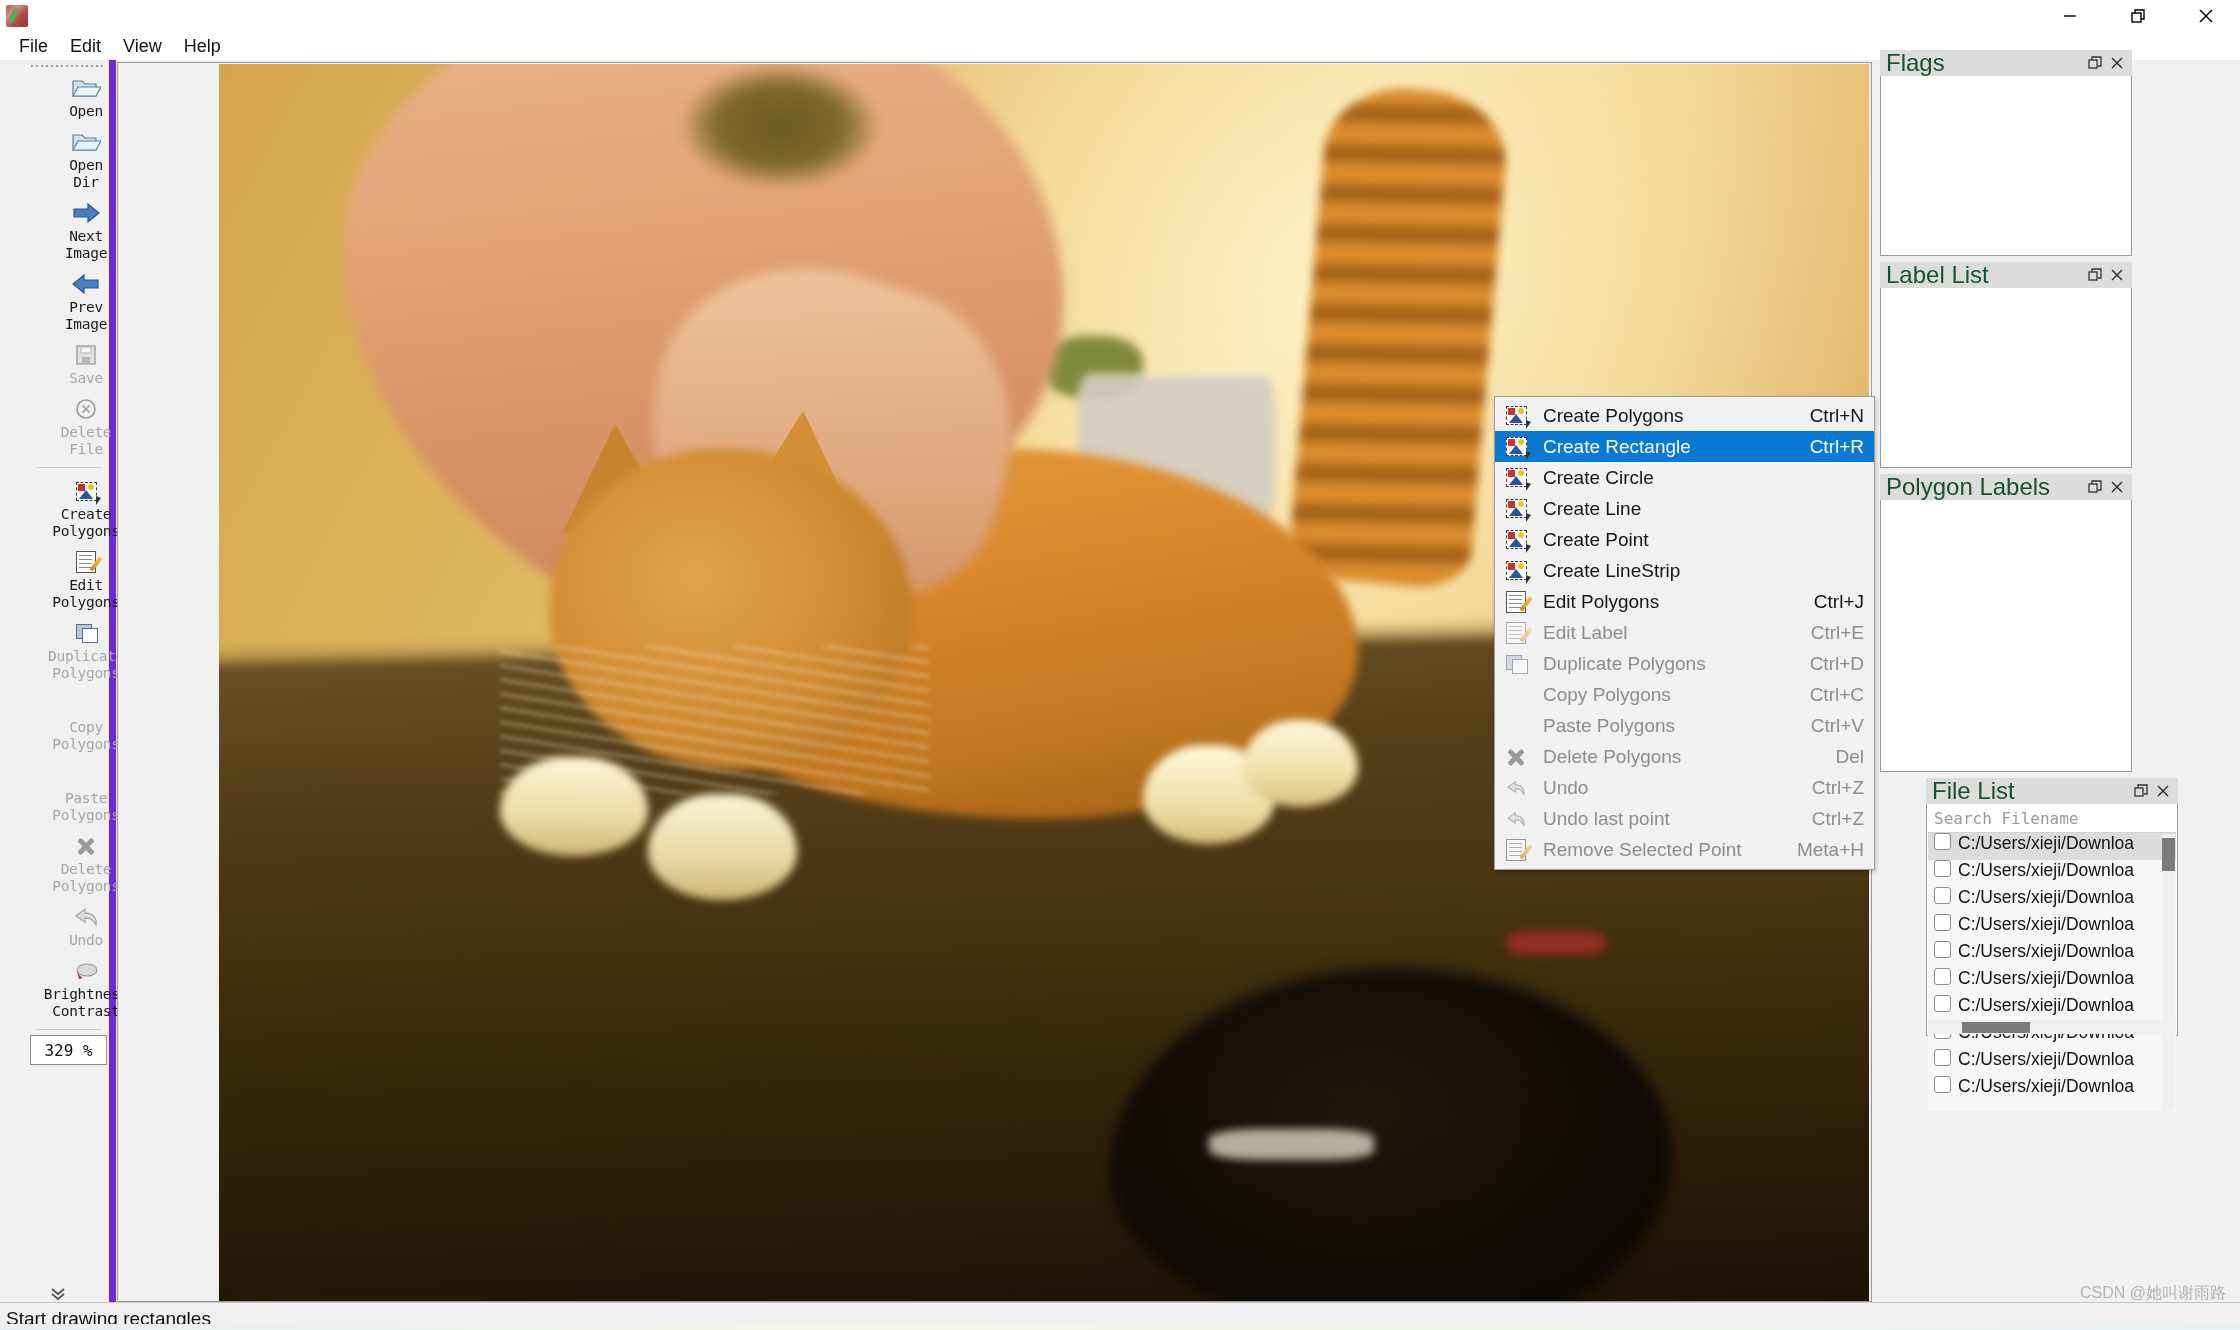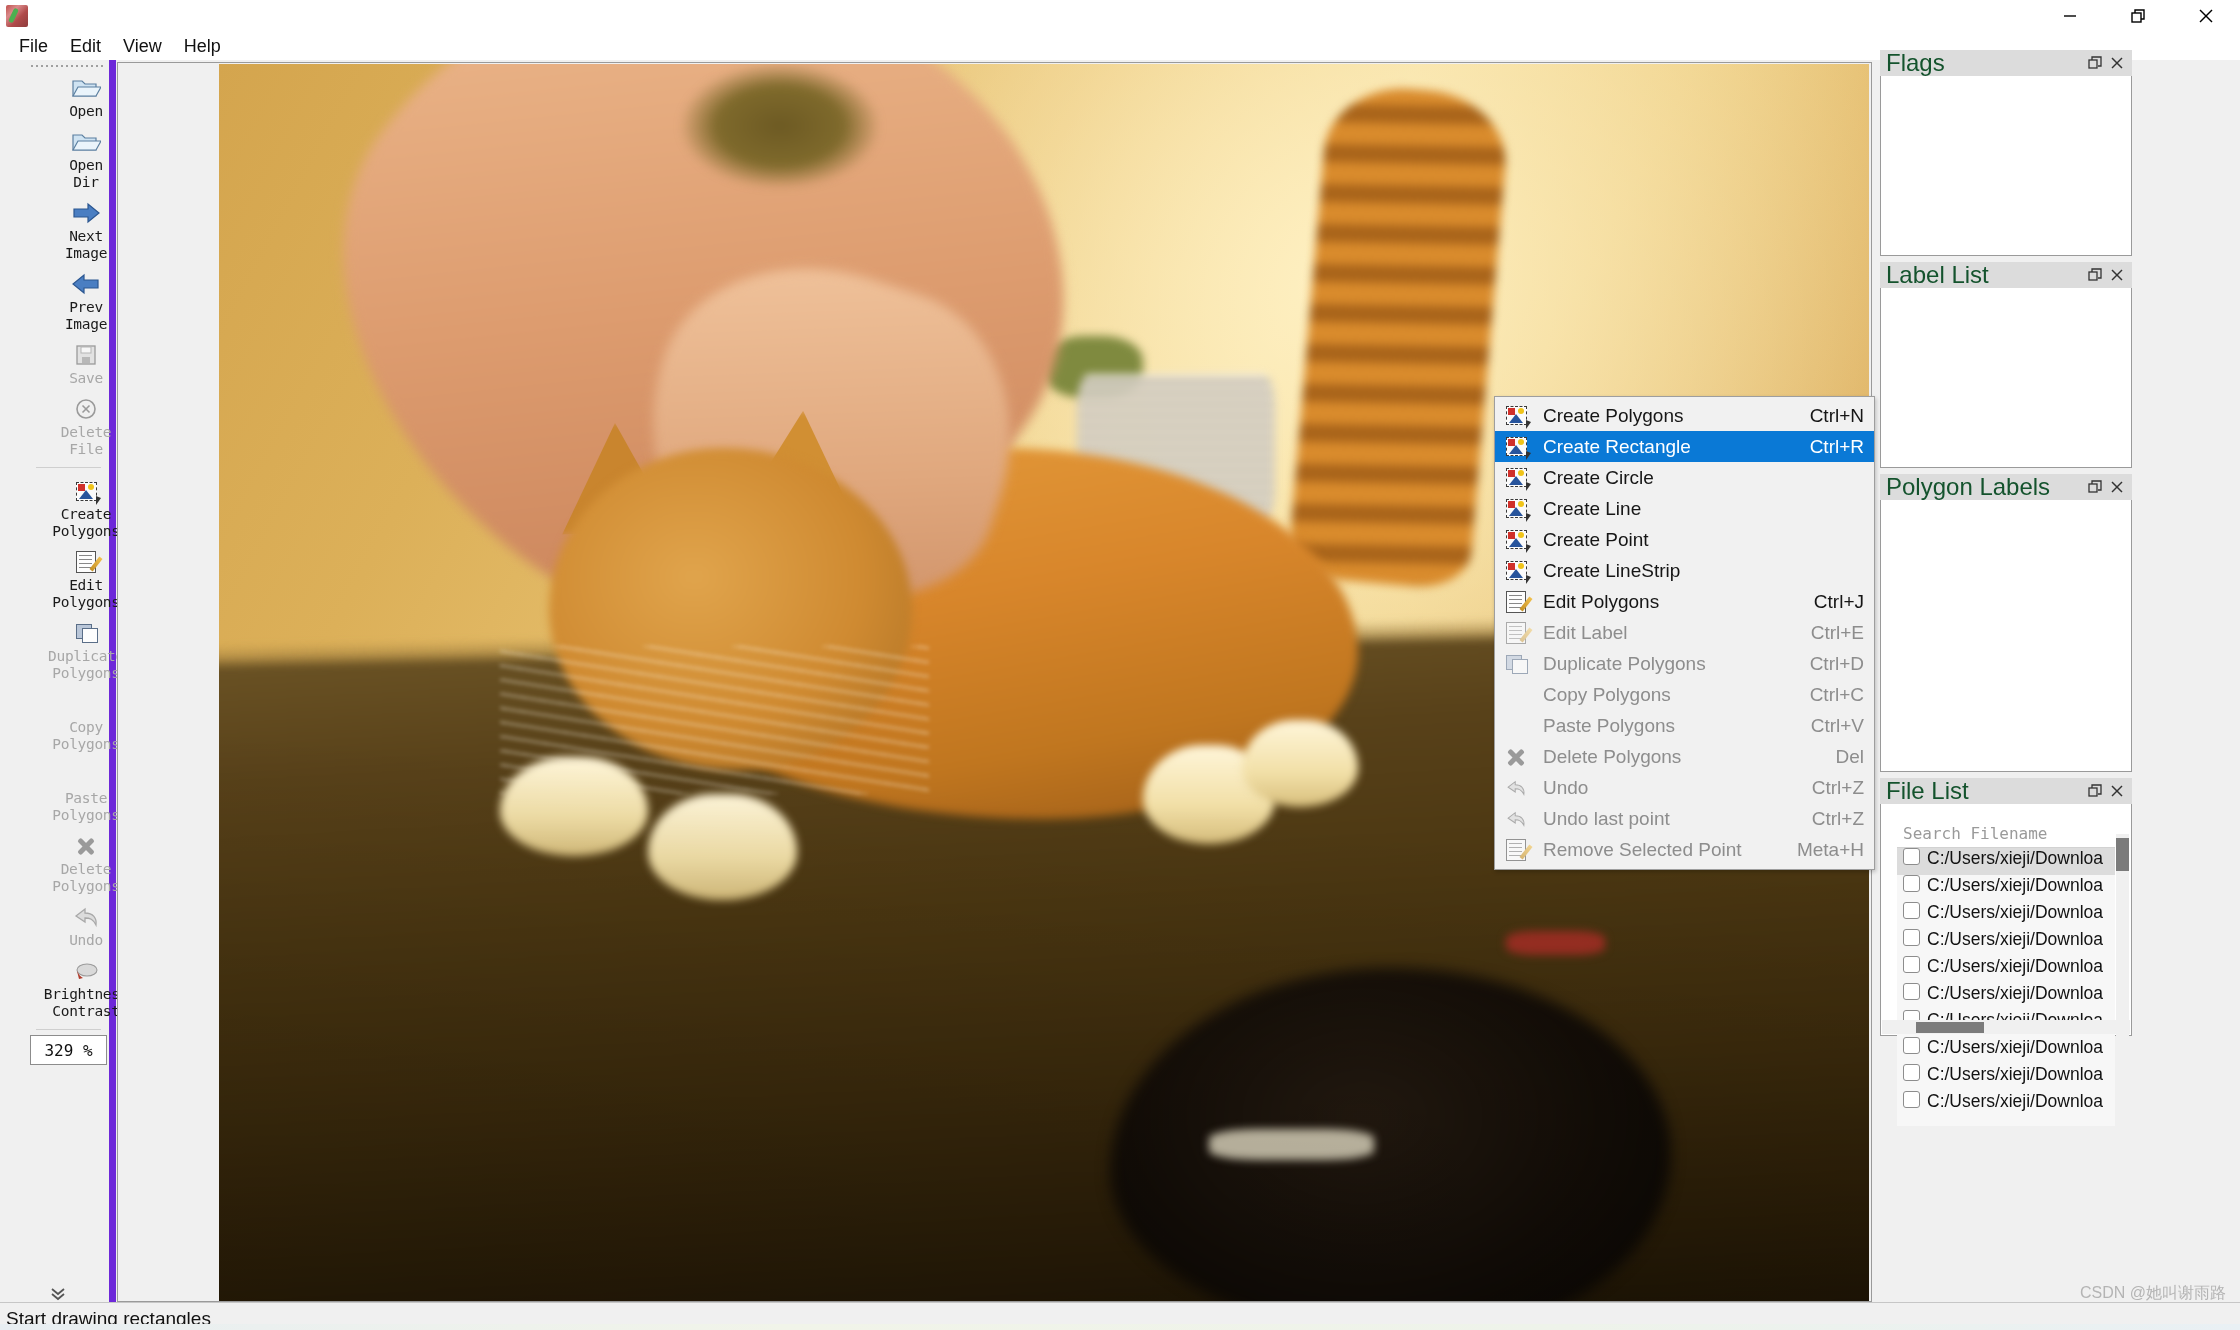--- a/index.html
+++ b/index.html
@@ -308,22 +308,22 @@
   }
   .panel-body {
     background: #ffffff; border: 1px solid #9a9a9a; border-top: none;
   }
   #flags-panel { top: 0; }
   #flags-panel .panel-body { height: 180px; }
   #labellist-panel { top: 212px; }
   #labellist-panel .panel-body { height: 180px; }
   #polylabels-panel { top: 424px; }
   #polylabels-panel .panel-body { height: 272px; }
-  #filelist-panel { top: 728px; }
-  #filelist-panel .panel-body { height: 232px; padding: 16px; position: relative; }
+  #filelist-panel { top: 728px; margin-left: 46px; }
+  #filelist-panel .panel-body { height: 232px; padding: 1px; position: relative; }
   #search-input {
     height: 28px; border: none; border-bottom: 1px solid #d2d2d2;
     display: flex; align-items: center; padding-left: 6px;
     font-family: "DejaVu Sans Mono", monospace; font-size: 16px; color: #9a9a9a;
     background: #fff;
   }
   #file-list {
     position: relative; background: #f7f7f7; height: 278px; overflow: hidden;
   }
   .file-row {

